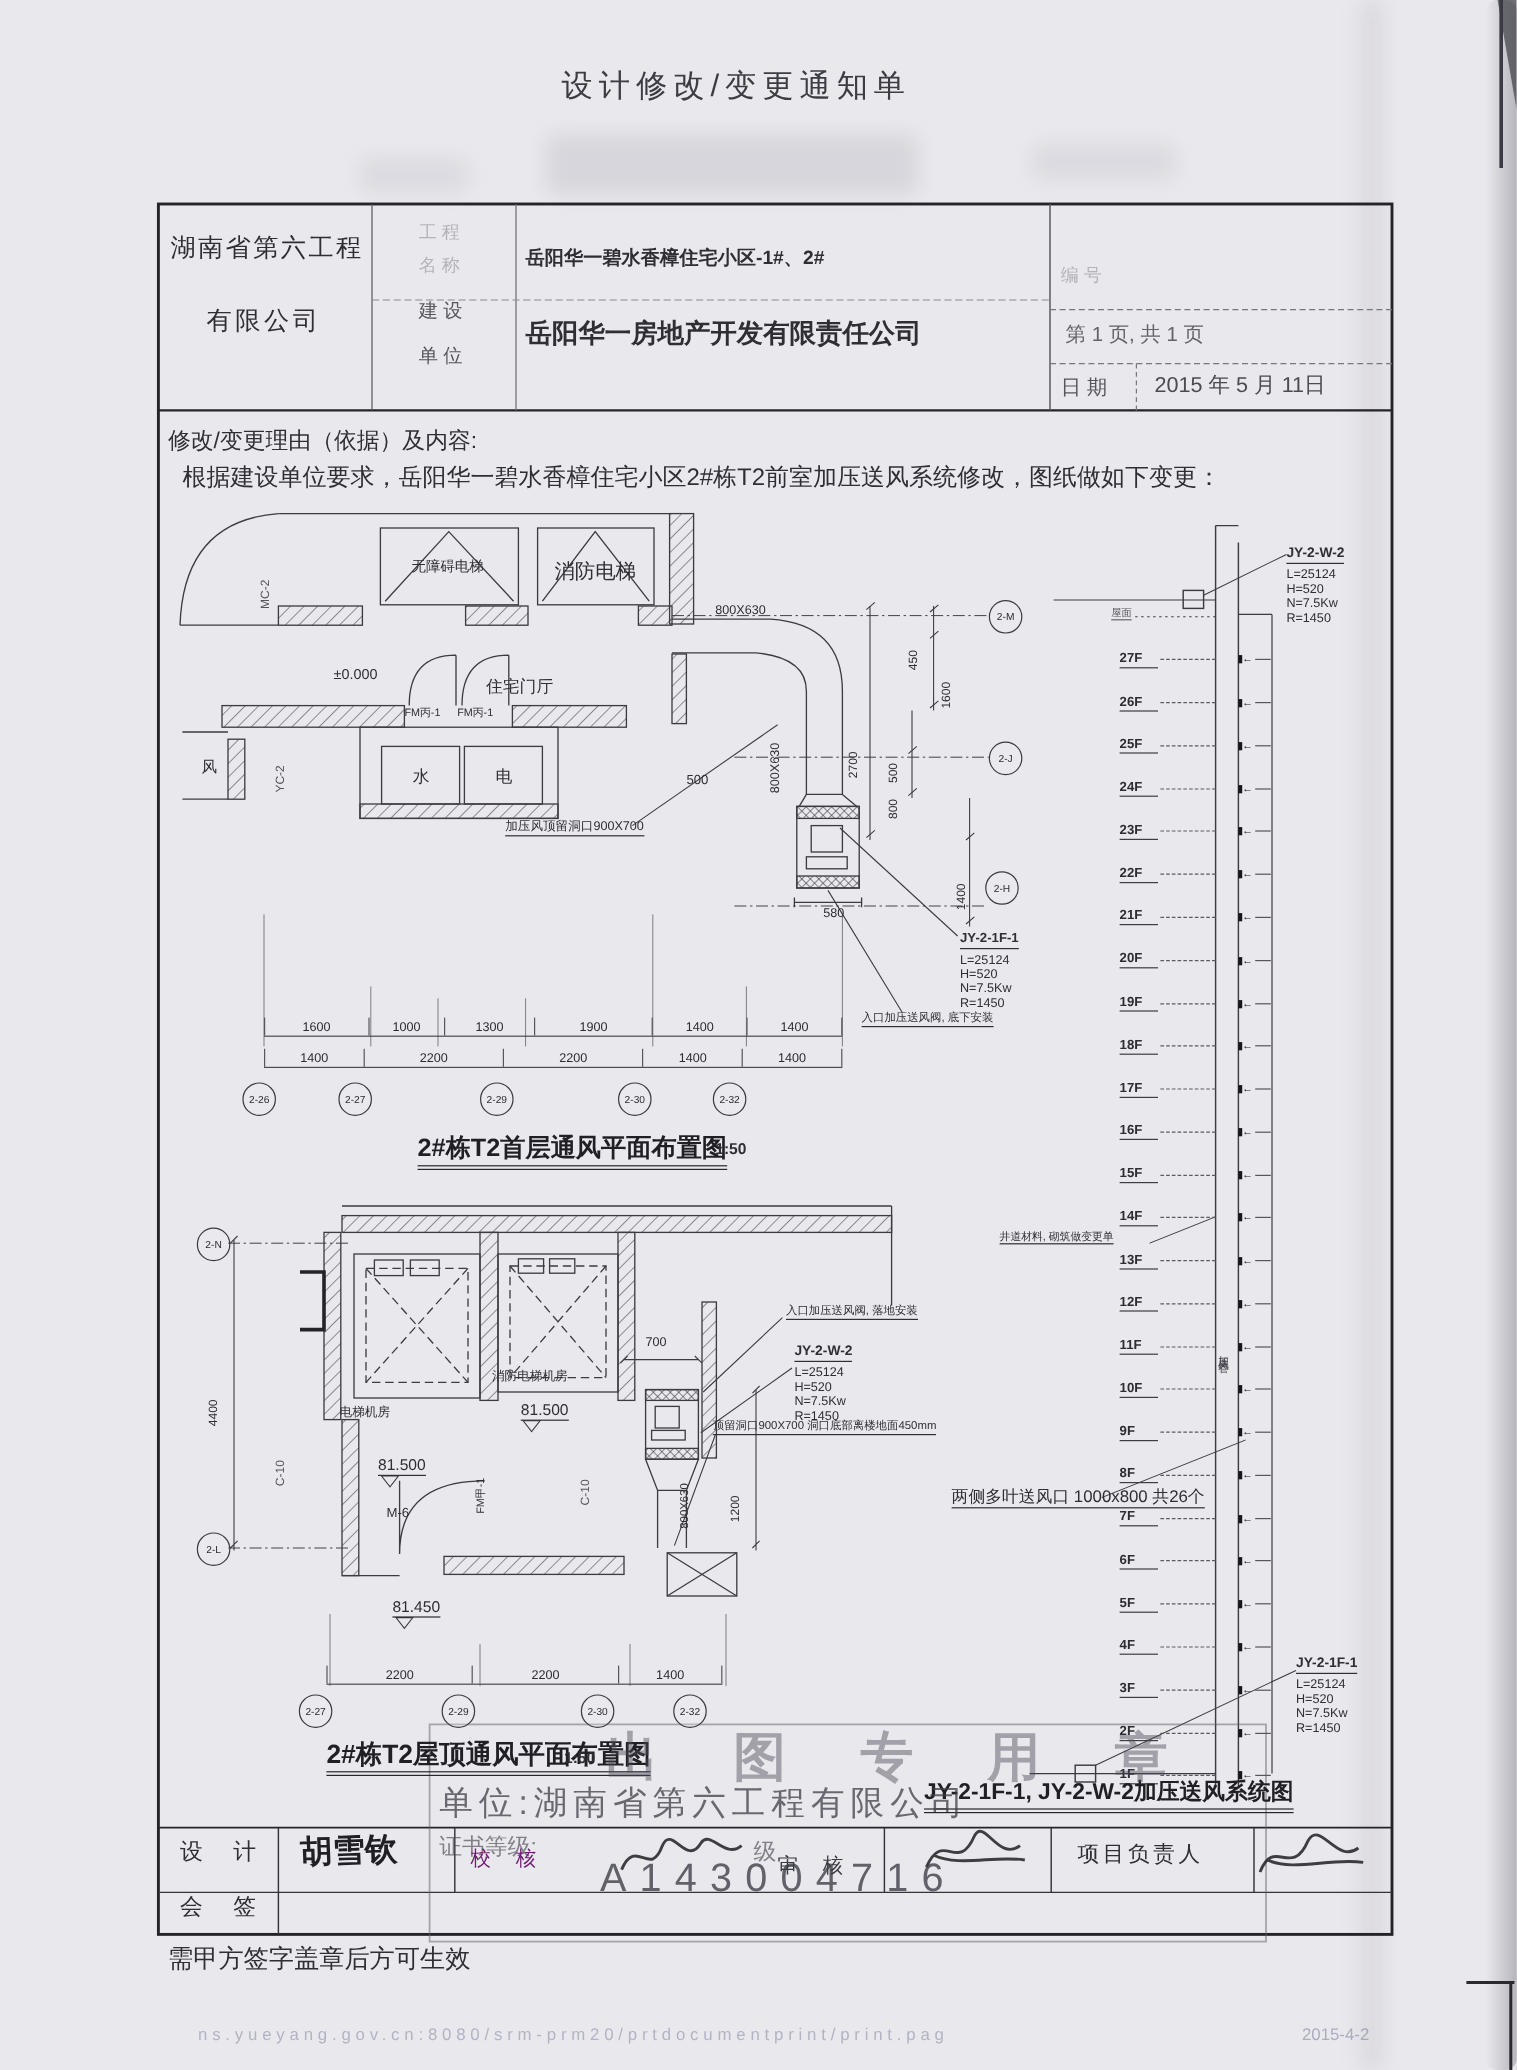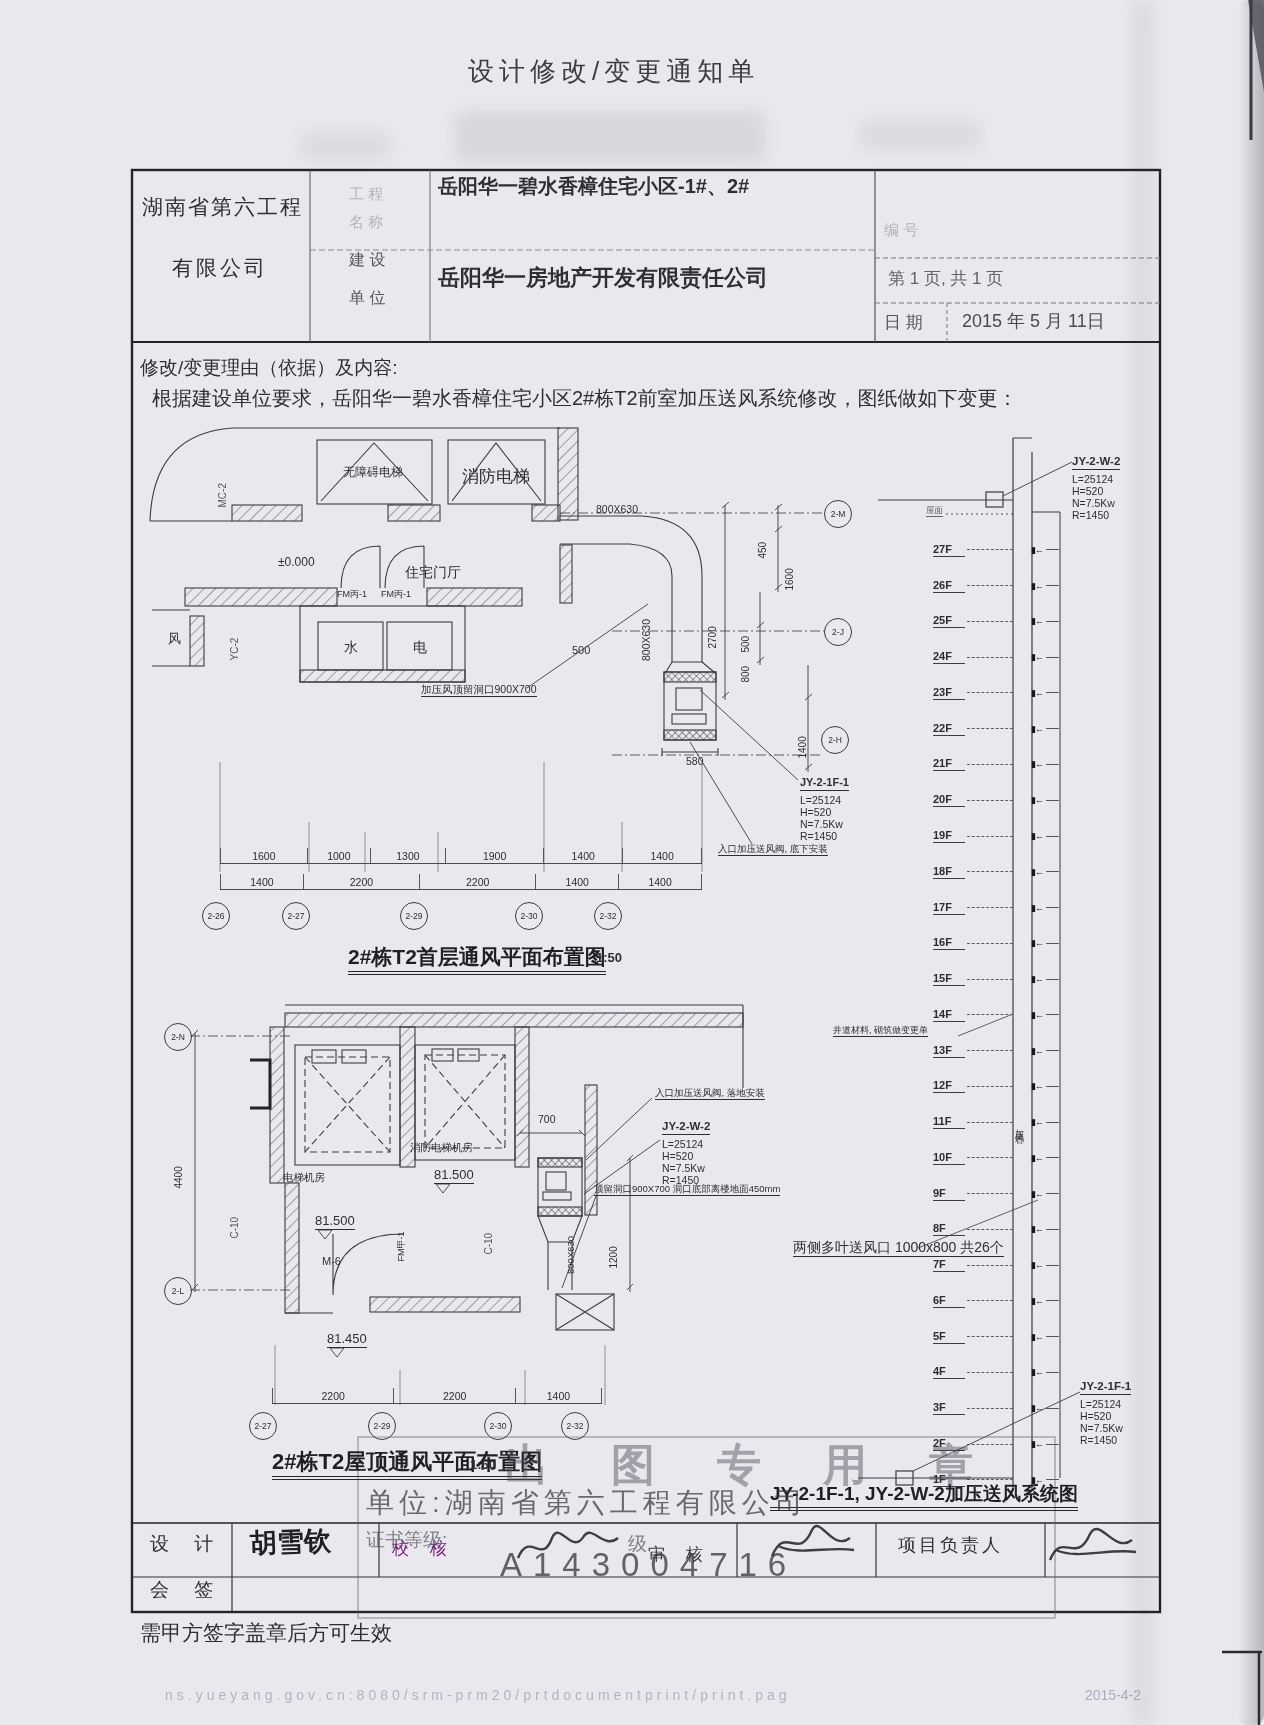--- a/index.html
+++ b/index.html
@@ -179,21 +179,21 @@
       <path d="M1050,1560 C1062,1530 1076,1566 1090,1534 C1100,1516 1114,1554 1132,1540 M1056,1550 C1078,1560 1108,1548 1136,1552"></path>
     </g>
   </svg>
 
   <div class="L" style="left:468px;top:58px;font-size:26px;letter-spacing:5px;color:#3c3c44;font-weight:500">设计修改/变更通知单</div>
 
   <div class="L" style="left:142px;top:196px;font-size:21px;letter-spacing:2px">湖南省第六工程</div>
   <div class="L" style="left:172px;top:257px;font-size:21px;letter-spacing:3px">有限公司</div>
   <div class="L faint" style="left:349px;top:186px;font-size:15px">工 程</div>
   <div class="L faint" style="left:349px;top:214px;font-size:15px">名 称</div>
-  <div class="L b" style="left:438px;top:176px;font-size:20px">岳阳华一碧水香樟住宅小区-1#、2#</div>
+  <div class="L b" style="left:438px;top:208px;font-size:16px">岳阳华一碧水香樟住宅小区-1#、2#</div>
   <div class="L mid" style="left:349px;top:252px;font-size:16px">建 设</div>
   <div class="L mid" style="left:349px;top:290px;font-size:16px">单 位</div>
   <div class="L b" style="left:438px;top:266px;font-size:22px">岳阳华一房地产开发有限责任公司</div>
   <div class="L faint" style="left:884px;top:222px;font-size:15px">编  号</div>
   <div class="L" style="left:888px;top:270px;font-size:17px;color:#63636b">第  1  页, 共  1  页</div>
   <div class="L mid" style="left:884px;top:314px;font-size:17px">日  期</div>
   <div class="L" style="left:962px;top:312px;font-size:18px;color:#4a4a52">2015 年 5 月 11日</div>
 
   <div class="L" style="left:140px;top:358px;font-size:19px">修改/变更理由（依据）及内容:</div>
   <div class="L" style="left:152px;top:388px;font-size:20px">根据建设单位要求，岳阳华一碧水香樟住宅小区2#栋T2前室加压送风系统修改，图纸做如下变更：</div>

